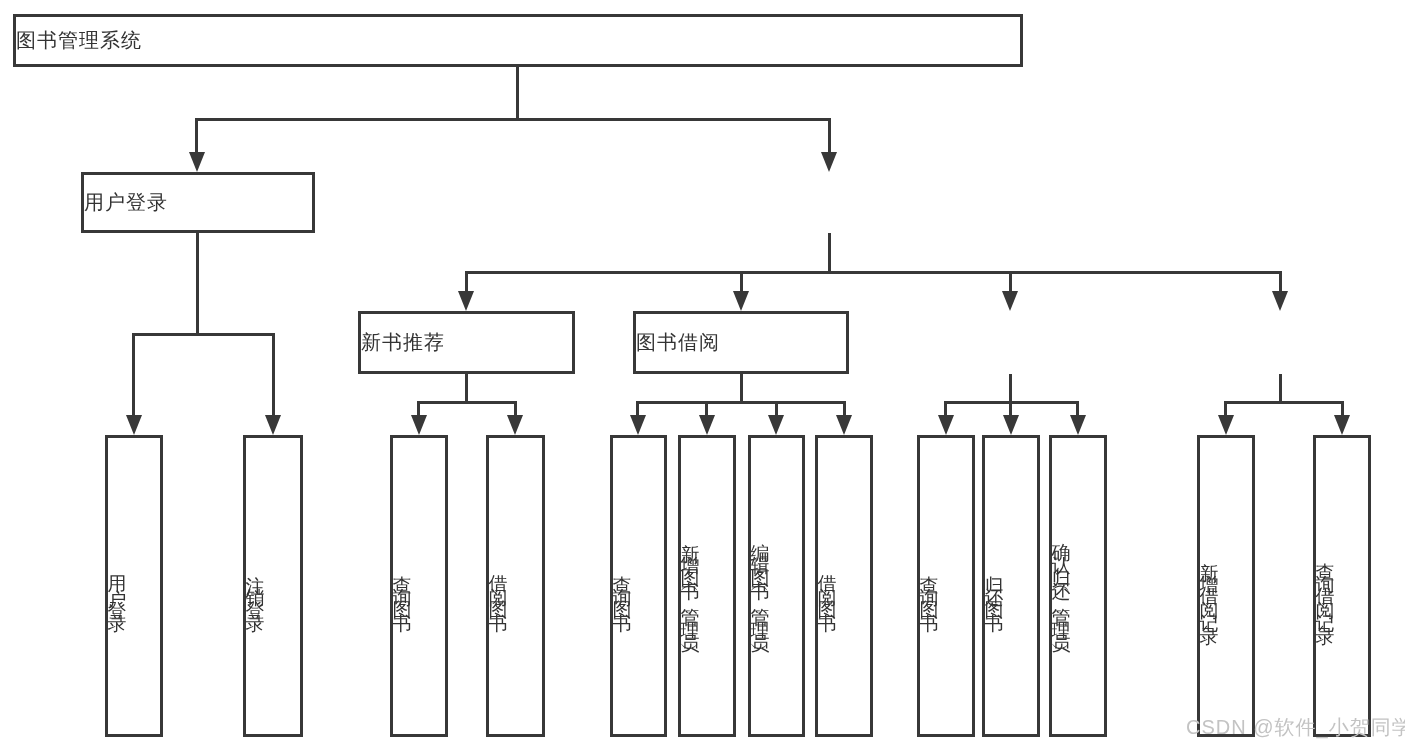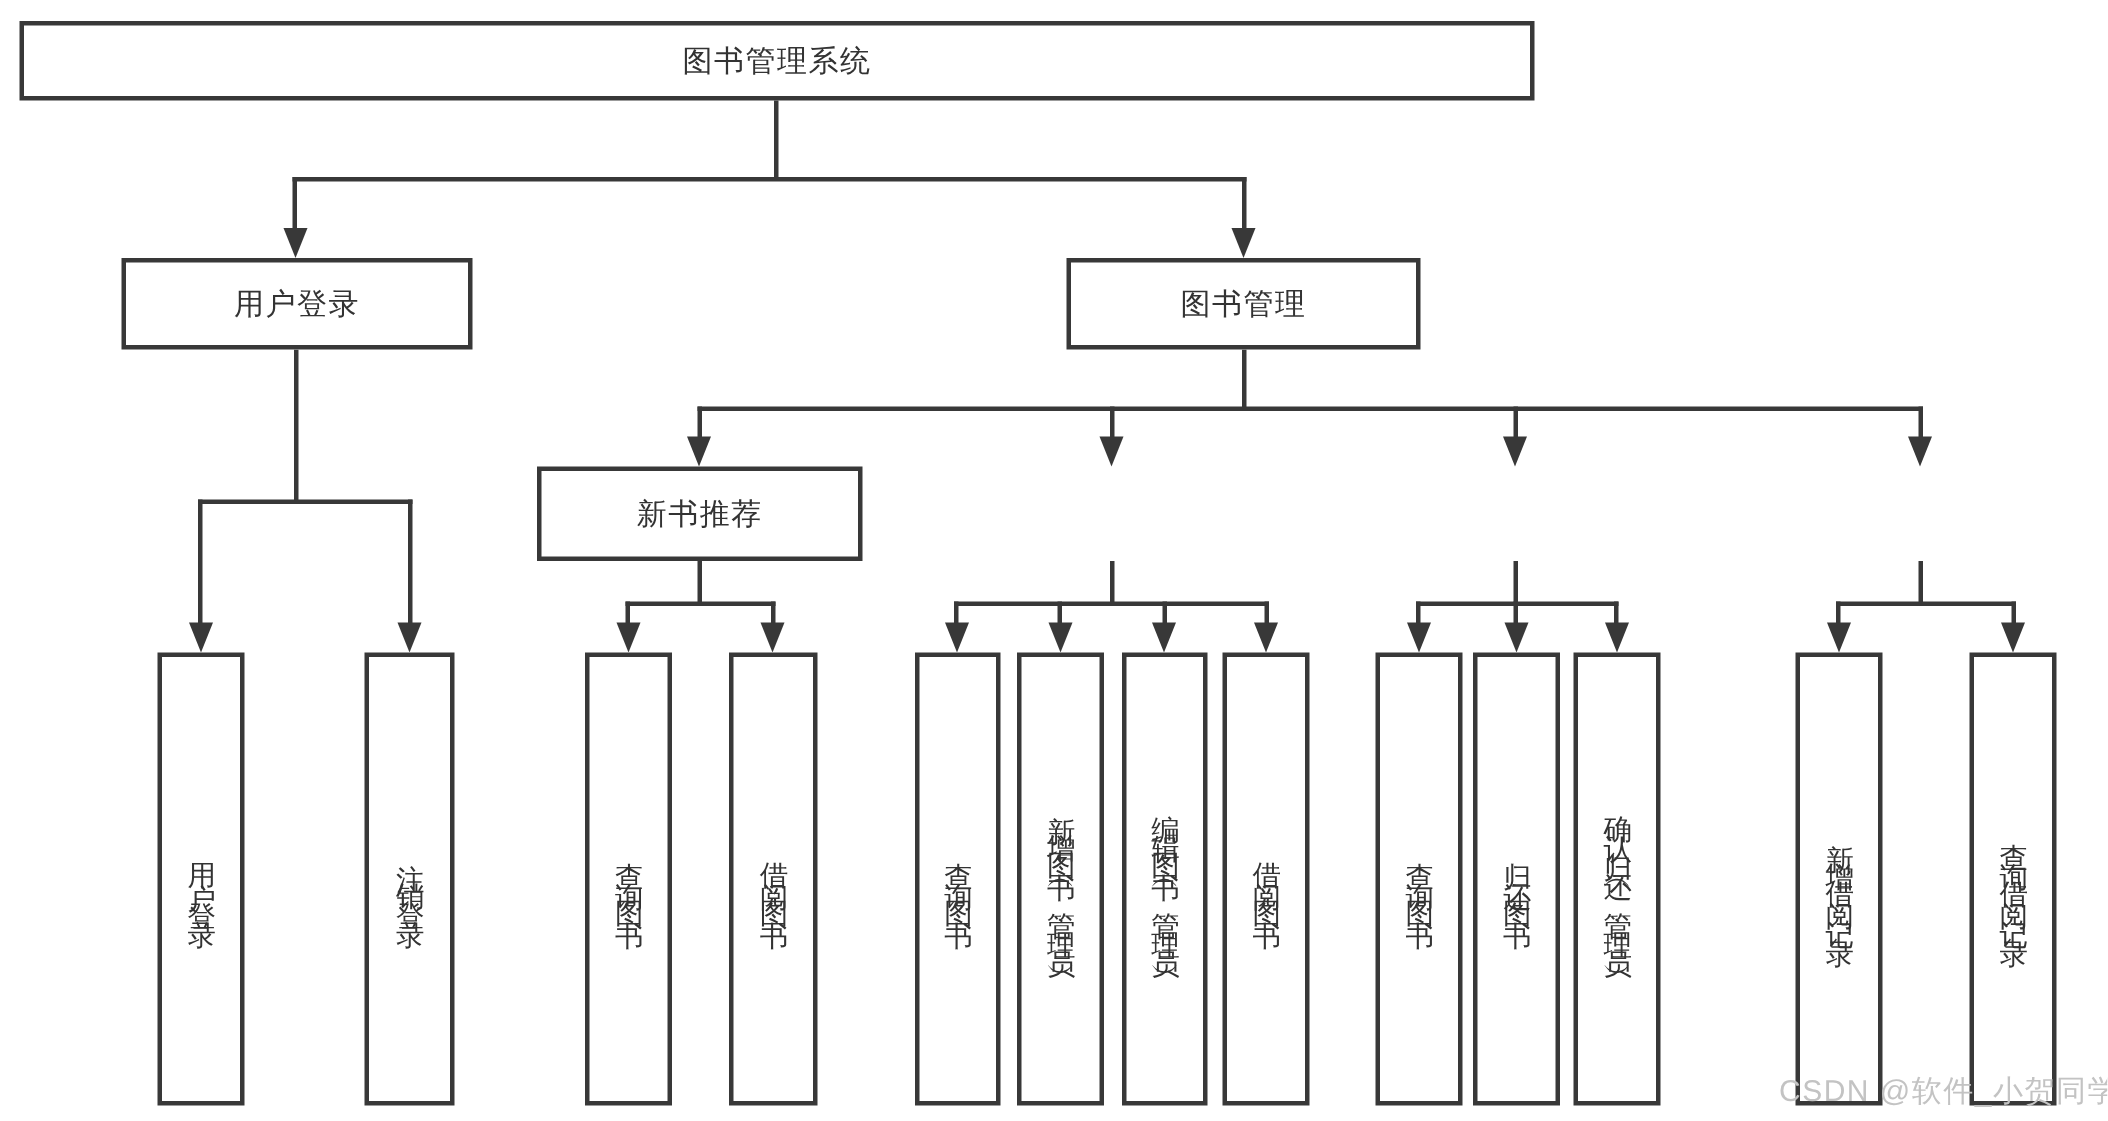--- a/index.html
+++ b/index.html
@@ -3,21 +3,21 @@
 <meta charset="utf-8">
 <style>
   html,body{margin:0;padding:0;background:#ffffff;}
   .canvas{
     position:relative;width:1405px;height:747px;background:#ffffff;
     font-family:"Liberation Sans","DejaVu Sans",sans-serif;overflow:hidden;
   }
   .node{
     position:absolute;box-sizing:border-box;background:#ffffff;
     border:3px solid #383838;color:#333333;
-    display:flex;align-items:center;justify-content:center;
+    display:flex;align-items:center;justify-content:flex-start;
     font-size:20px;letter-spacing:1px;z-index:2;
   }
   .vnode{
     font-size:19px;letter-spacing:0;
   }
   .vnode span{
     writing-mode:vertical-rl;text-orientation:mixed;
     letter-spacing:0.68em;line-height:1;
   }
   .vl{position:absolute;width:3px;background:#383838;z-index:1;}
@@ -44,23 +44,20 @@
   <div class="vl" style="left:516px;top:66px;height:54px;"></div>
   <div class="hl" style="left:195px;top:118px;width:636px;"></div>
   <div class="vl" style="left:195px;top:118px;height:38px;"></div>
   <div class="ah" style="left:189px;top:152px;"></div>
   <div class="vl" style="left:828px;top:118px;height:38px;"></div>
   <div class="ah" style="left:821px;top:152px;"></div>
 
   <div class="node" style="left:81px;top:172px;width:234px;height:61px;">
     <span>用户登录</span>
   </div>
-  <div class="node" style="left:711px;top:172px;width:236px;height:61px;">
-    <span>图书管理</span>
-  </div>
 
   <div class="vl" style="left:196px;top:233px;height:103px;"></div>
   <div class="hl" style="left:132px;top:333px;width:143px;"></div>
   <div class="vl" style="left:132px;top:333px;height:84px;"></div>
   <div class="ah" style="left:126px;top:415px;"></div>
   <div class="vl" style="left:272px;top:333px;height:84px;"></div>
   <div class="ah" style="left:265px;top:415px;"></div>
 
   <div class="vl" style="left:828px;top:233px;height:40px;"></div>
   <div class="hl" style="left:465px;top:271px;width:817px;"></div>
@@ -68,20 +65,23 @@
   <div class="ah" style="left:458px;top:291px;"></div>
   <div class="vl" style="left:740px;top:271px;height:22px;"></div>
   <div class="ah" style="left:733px;top:291px;"></div>
   <div class="vl" style="left:1009px;top:271px;height:22px;"></div>
   <div class="ah" style="left:1002px;top:291px;"></div>
   <div class="vl" style="left:1279px;top:271px;height:22px;"></div>
   <div class="ah" style="left:1272px;top:291px;"></div>
 
   <div class="node" style="left:358px;top:311px;width:217px;height:63px;">
     <span>新书推荐</span>
+  </div>
+  <div class="node" style="left:633px;top:311px;width:216px;height:63px;">
+    <span>图书借阅</span>
   </div>
 
   <div class="vl" style="left:465px;top:374px;height:30px;"></div>
   <div class="hl" style="left:417px;top:401px;width:100px;"></div>
   <div class="vl" style="left:417px;top:401px;height:16px;"></div>
   <div class="ah" style="left:411px;top:415px;"></div>
   <div class="vl" style="left:514px;top:401px;height:16px;"></div>
   <div class="ah" style="left:507px;top:415px;"></div>
 
   <div class="vl" style="left:740px;top:374px;height:30px;"></div>

